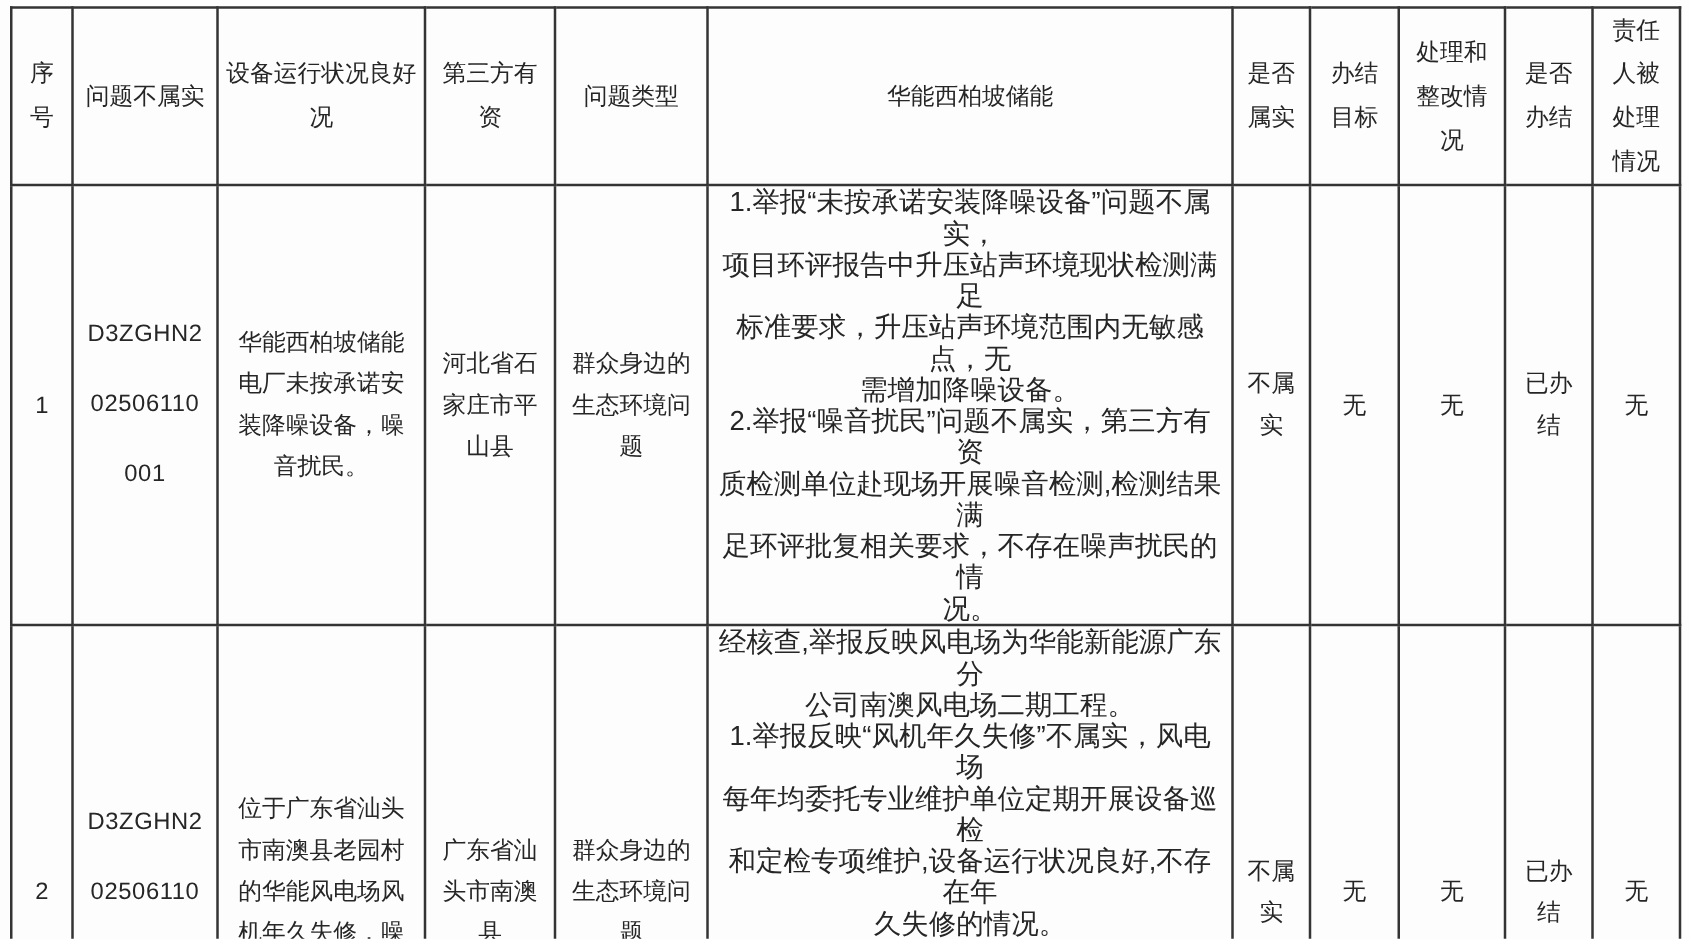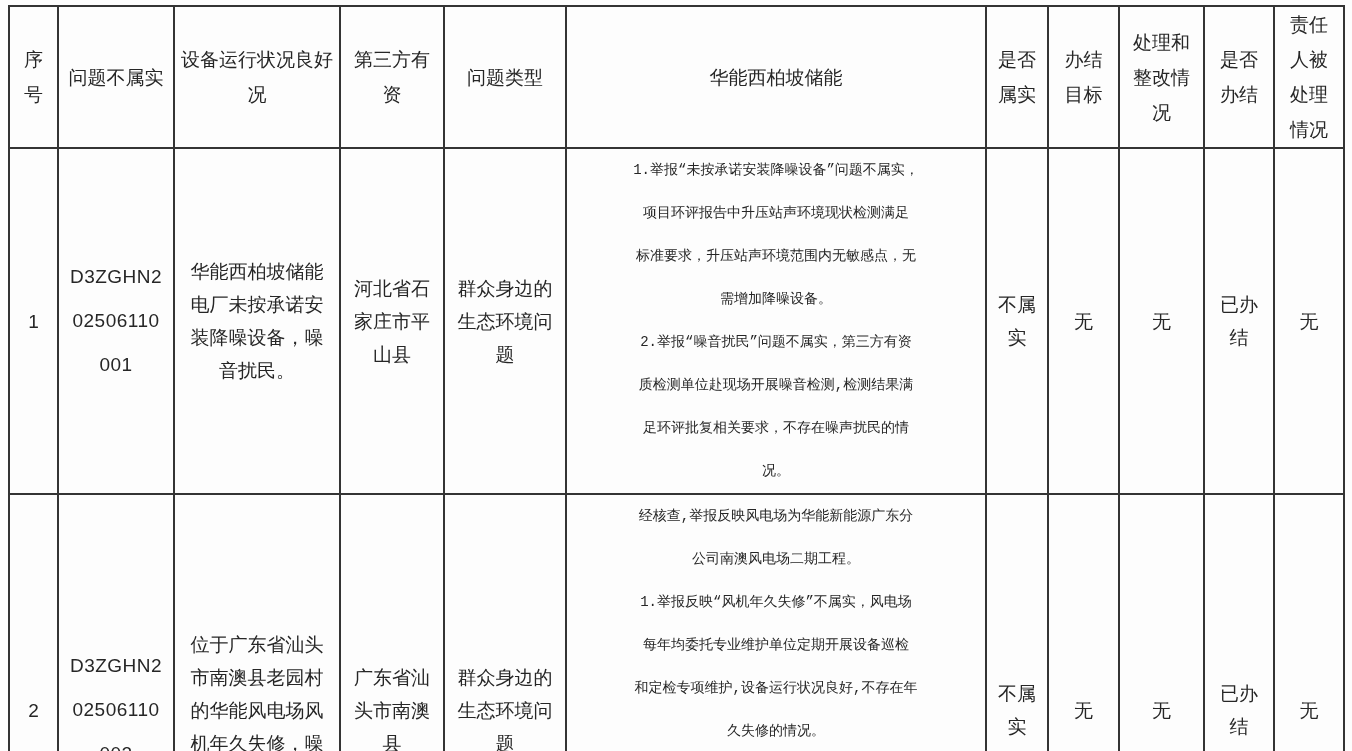--- a/index.html
+++ b/index.html
@@ -39,32 +39,31 @@
   
   tr.hdr { height: 140px; }
   tr.hdr th {
     font-size: 19px;
     line-height: 35px;
   }
   
   tr.r1 { height: 265px; }
   tr.r2 { height: 325px; }
   td.cell { font-size: 19px; line-height: 33px; }
-  td.case-no { line-height: 44px; letter-spacing: 0.5px; }
+  td.case-no { line-height: 56px; letter-spacing: 0.5px; }
   td.problem {
     text-align: left;
     padding: 0 10px 0 12px;
   }
   td.verify {
-    font-size: 14px;
-    line-height: 43px;
+    font-size: 22px;
+    line-height: 25px;
     text-align: left;
     vertical-align: top;
     padding: 1px 8px 0 10px;
-    font-family: Liberation Mono, monospace;
   }
 </style>
 </head>
 <body>
 
 <div class="page">
   <table class="report">
     <colgroup>
       <col style="width:49px">
       <col style="width:116px">

